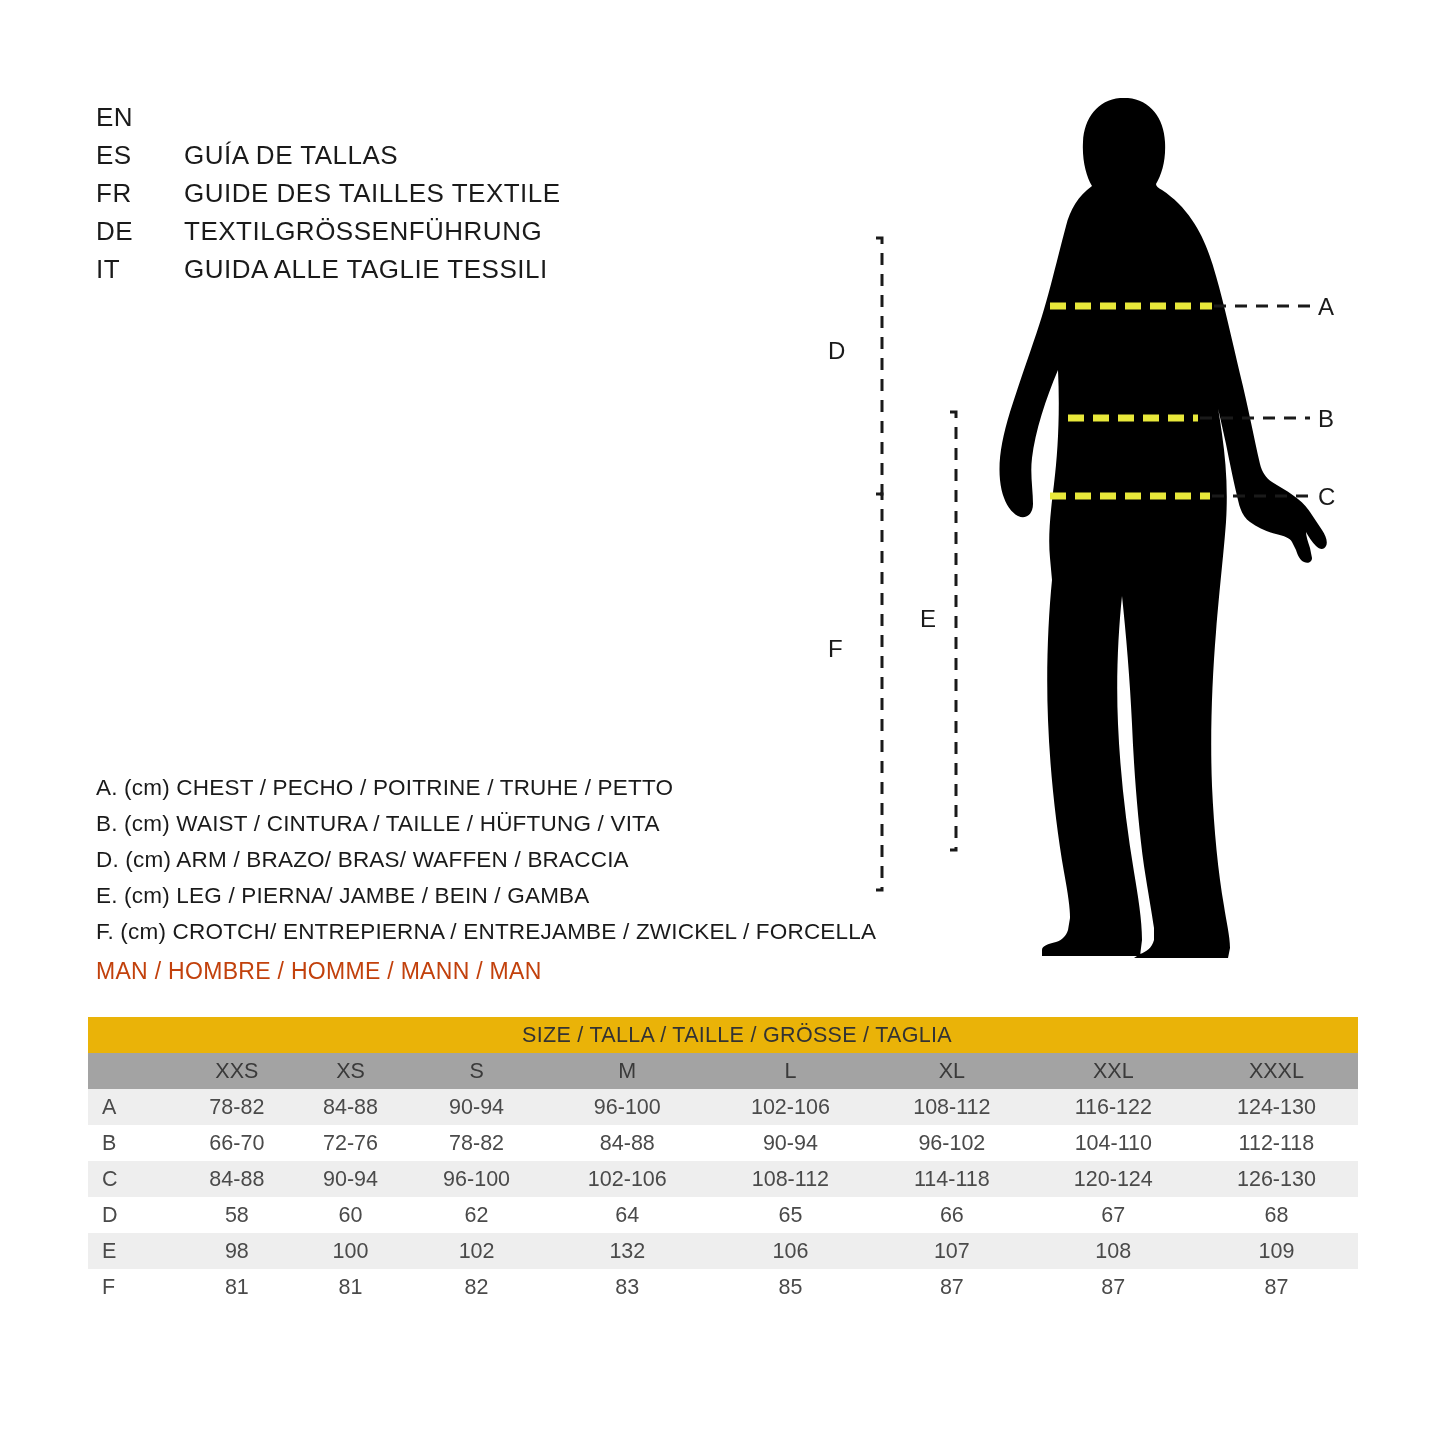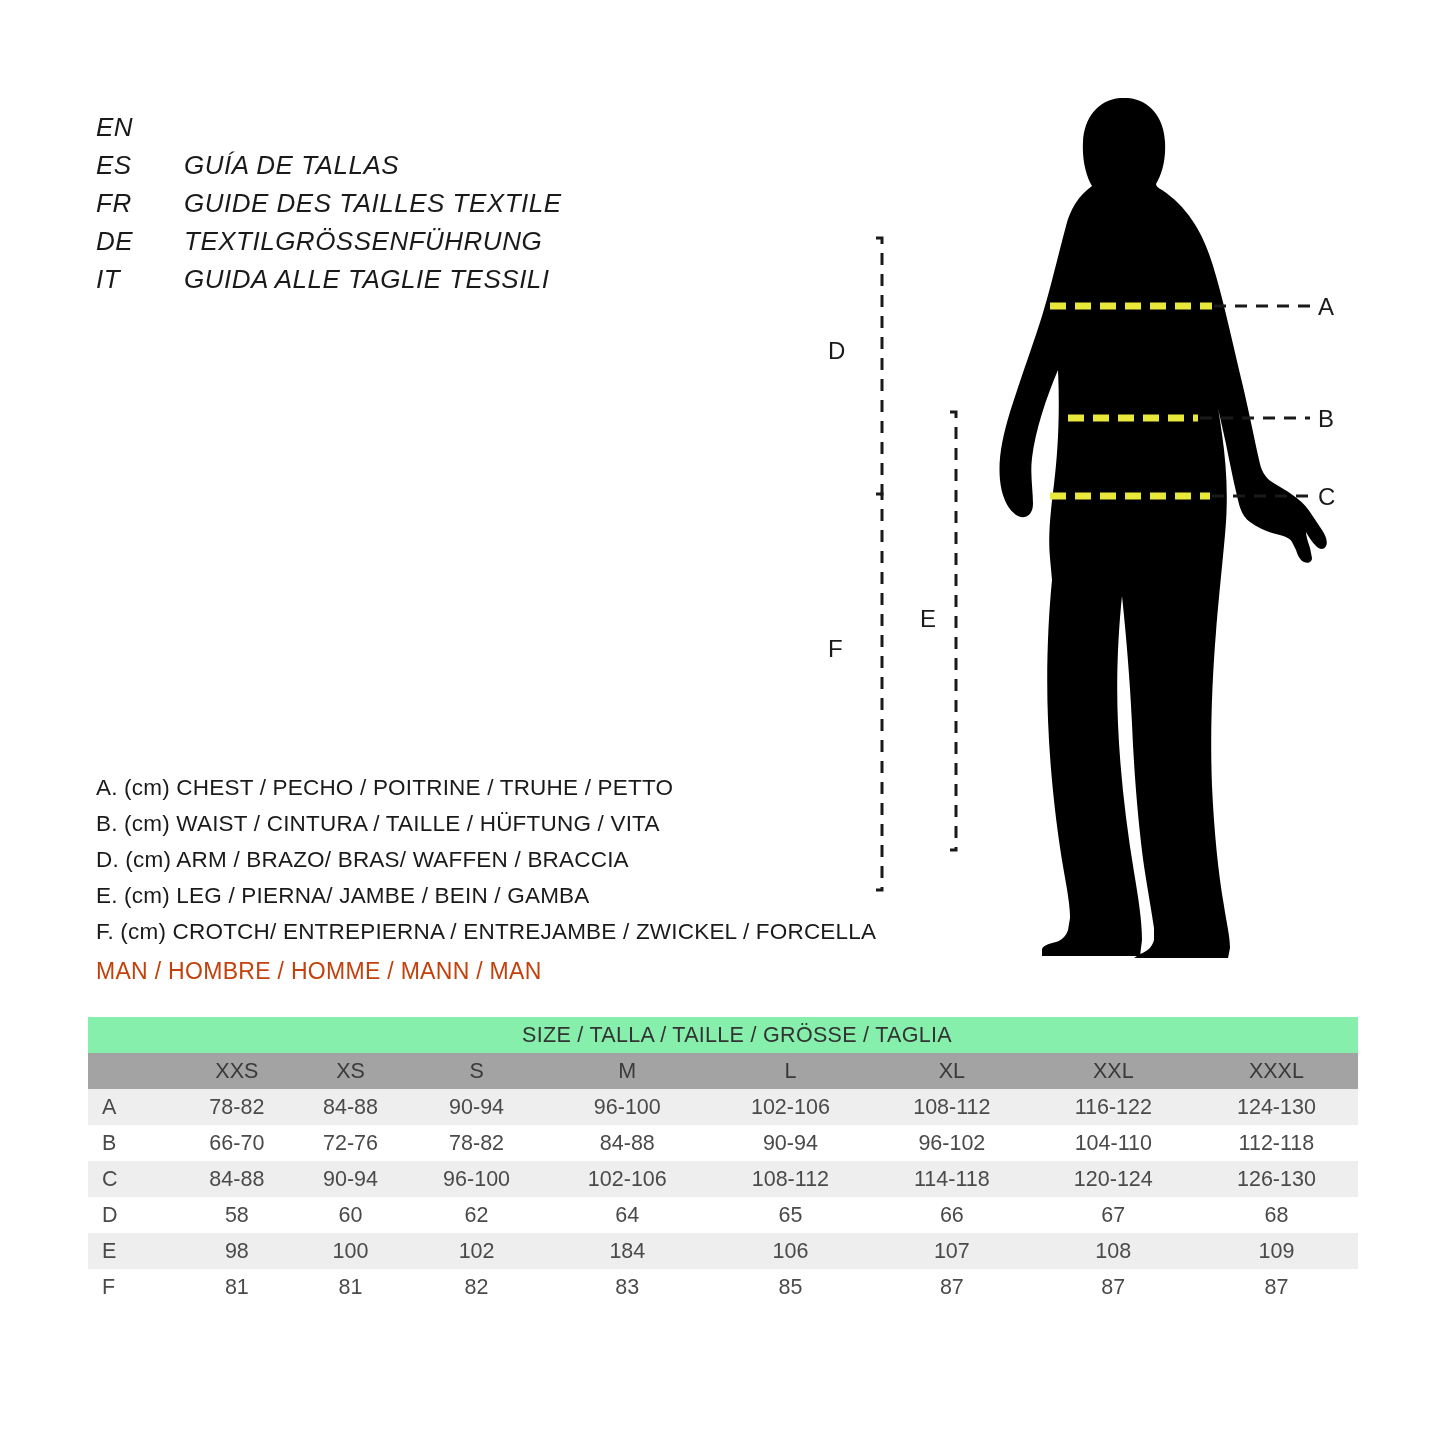--- a/index.html
+++ b/index.html
@@ -13,23 +13,22 @@
     font-family: "Liberation Sans", sans-serif;
     color: #1a1a1a;
     position: relative;
     overflow: hidden;
   }
 
   
   .titles {
     position: absolute;
     left: 96px;
-    top: 108px;
+    top: 98px;
     width: 700px;
-    font-style: italic;
   }
   .title-row {
     display: flex;
     align-items: baseline;
     height: 38px;
     line-height: 38px;
   }
   .title-lang {
     width: 88px;
     font-size: 26px;
@@ -93,21 +92,21 @@
     width: 1270px;
     border-collapse: collapse;
     font-size: 21px;
     color: #4a4a4a;
   }
   .size-table th, .size-table td {
     padding: 0;
     margin: 0;
   }
   .hdr-bar td {
-    background: #86efac;
+    background: #eab308;
     color: #333333;
     font-size: 21.5px;
     height: 36px;
     text-align: left;
     padding-left: 28px;
     letter-spacing: 0.3px;
   }
   .col-head td {
     height: 40px;
     text-align: center;
@@ -326,21 +325,21 @@
       <td>66</td>
       <td>67</td>
       <td>68</td>
     </tr>
 
     <tr class="band-grey">
       <td class="rowlbl">E</td>
       <td>98</td>
       <td>100</td>
       <td>102</td>
-      <td>184</td>
+      <td>132</td>
       <td>106</td>
       <td>107</td>
       <td>108</td>
       <td>109</td>
     </tr>
 
     <tr class="band-white">
       <td class="rowlbl">F</td>
       <td>81</td>
       <td>81</td>

